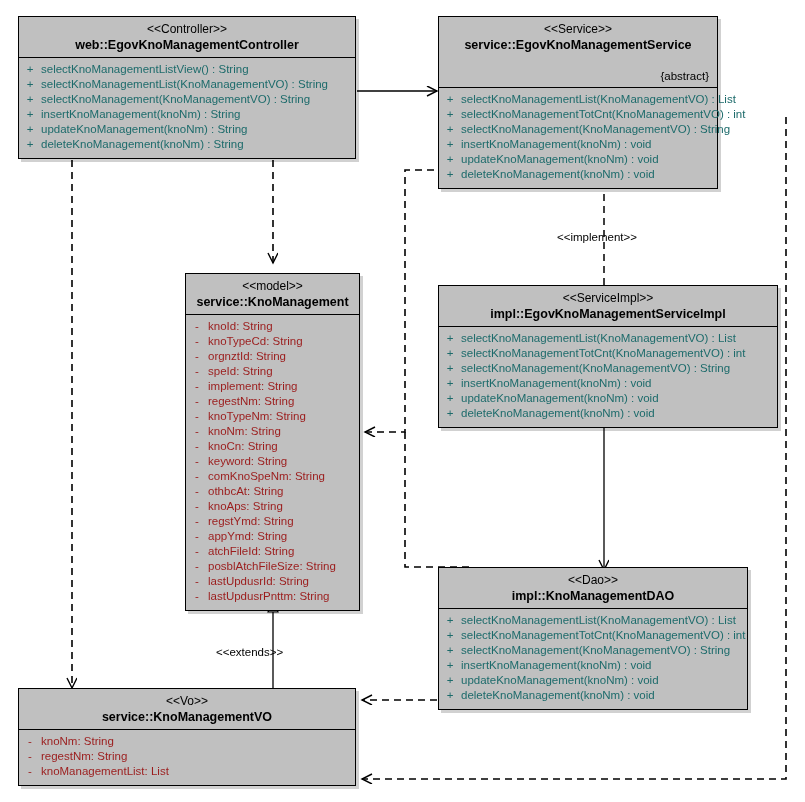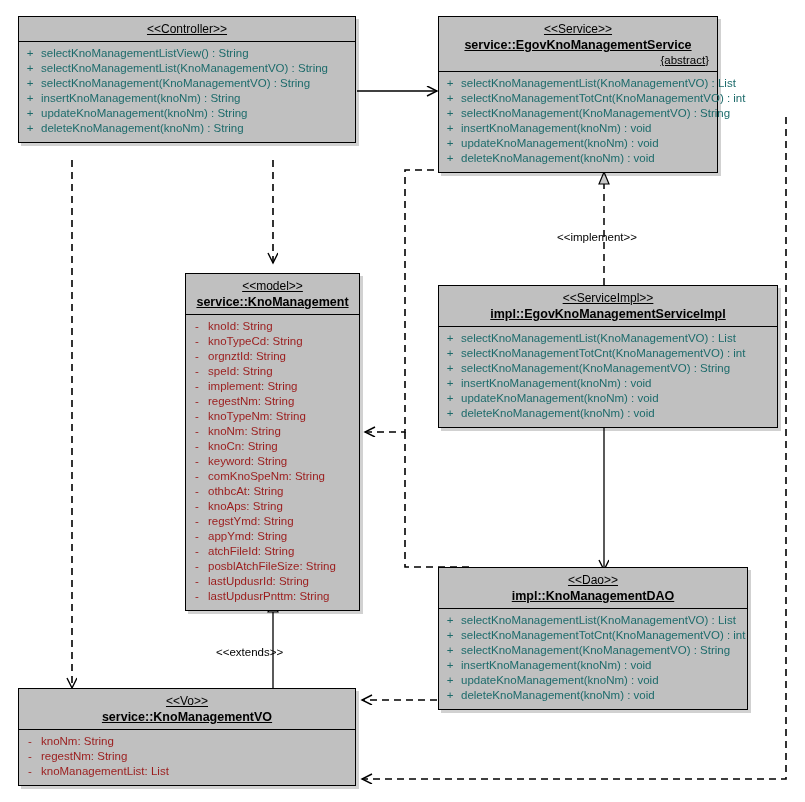--- a/index.html
+++ b/index.html
@@ -32,41 +32,41 @@
     box-sizing: border-box;
     background: #c0c0c0;
     border: 1px solid #000000;
     box-shadow: 3px 3px 0 rgba(0,0,0,0.18);
   }
   .uml-head {
     border-bottom: 1px solid #000000;
     padding: 5px 6px 4px 6px;
     text-align: center;
     position: relative;
-    text-decoration: underline;
   }
   .stereotype {
     font-size: 12px;
     color: #000000;
     line-height: 15px;
     white-space: nowrap;
   }
   .classname {
     font-size: 12.5px;
     font-weight: bold;
     color: #000000;
     line-height: 16px;
     white-space: nowrap;
   }
   .modifier {
     font-size: 11.5px;
     color: #000000;
     text-align: right;
     line-height: 14px;
     padding-right: 2px;
+    margin-top: 16px;
   }
   .uml-body {
     padding: 4px 0 6px 0;
   }
   .member {
     display: flex;
     align-items: flex-start;
     font-size: 11.5px;
     line-height: 15px;
     white-space: nowrap;
@@ -121,20 +121,21 @@
     <path d="M 405 432 L 405 567 L 470 567" fill="none" stroke="#000000" stroke-width="1.6" stroke-dasharray="7,5"></path>
 
     <line x1="437" y1="700" x2="362" y2="700" stroke="#000000" stroke-width="1.6" stroke-dasharray="7,5" marker-end="url(#openArrow)"></line>
 
     <path d="M 786 117 L 786 779 L 362 779" fill="none" stroke="#000000" stroke-width="1.6" stroke-dasharray="7,5" marker-end="url(#openArrow)"></path>
   </svg>
 
   <div class="uml-class" style="left:18px; top:16px; width:338px;">
     <div class="uml-head">
       <div class="stereotype">&lt;&lt;Controller&gt;&gt;</div>
+      <div class="classname">web::EgovKnoManagementController</div>
     </div>
     <div class="uml-body ops">
       <div class="member">
         <span class="vis">+</span>
         <span class="sig">selectKnoManagementListView() : String</span>
       </div>
       <div class="member">
         <span class="vis">+</span>
         <span class="sig">selectKnoManagementList(KnoManagementVO) : String</span>
       </div>

